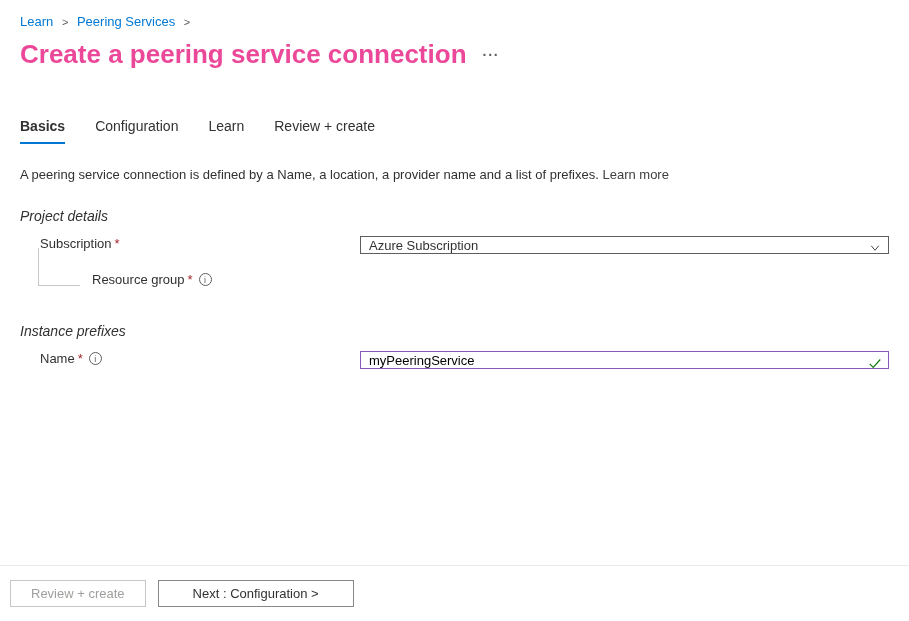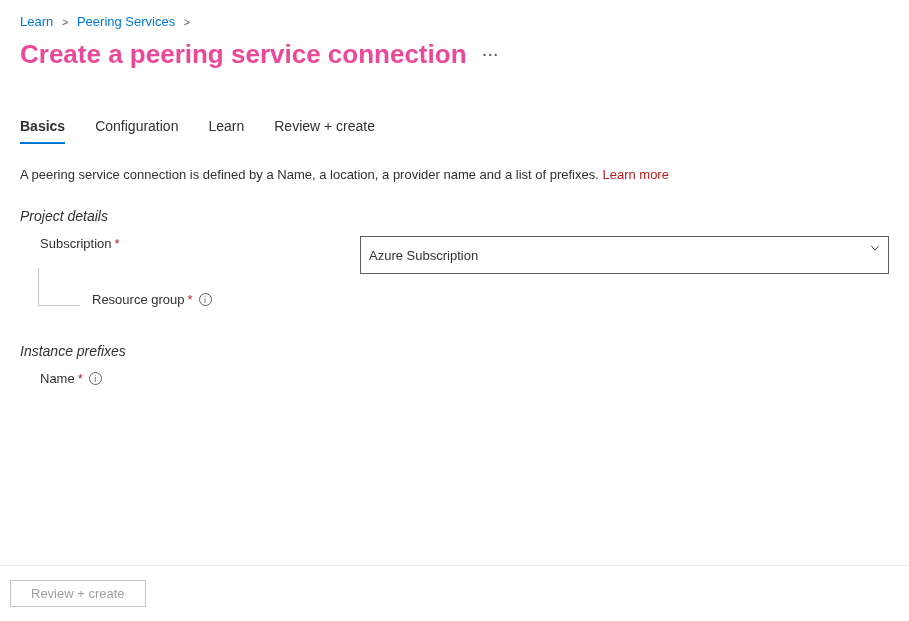--- a/index.html
+++ b/index.html
@@ -20,21 +20,21 @@
     .crumb-sep { color: #605e5c; margin: 0 5px; font-size: 11px; }
     .title-row { display: flex; align-items: center; padding: 10px 20px 0 20px; }
     .page-title { font-size: 26px; font-weight: 600; color: #ec4899; }
     .ellipsis-icon { margin-left: 16px; color: #605e5c; font-size: 14px; cursor: pointer; letter-spacing: 1px; font-weight: 600; }
 
     .tabs { display: flex; gap: 30px; padding: 48px 20px 0 20px; border-bottom: 1px solid transparent; }
     .tab { font-size: 14px; color: #323130; padding-bottom: 8px; cursor: pointer; border-bottom: 2px solid transparent; }
     .tab.active { font-weight: 600; border-bottom: 2px solid #0078d4; }
 
     .intro { padding: 22px 20px 0 20px; font-size: 13px; color: #323130; }
-    .intro a { color: #b91c1c; text-decoration: none; }
+    .intro a { color: #404040; text-decoration: none; }
 
     .section-heading { font-size: 14px; font-weight: 400; color: #323130; padding: 26px 20px 0 20px; font-style: italic; }
 
     .form-row { display: flex; align-items: flex-start; padding: 12px 20px 0 20px; }
     .form-label { width: 320px; font-size: 13px; display: flex; align-items: center; position: relative; margin-left: 20px; }
     .label-text { }
     .required-star { color: #a4262c; margin-left: 3px; }
     .info-icon {
       display: inline-flex; align-items: center; justify-content: center;
       width: 13px; height: 13px; border: 1px solid #605e5c; border-radius: 50%;
@@ -46,21 +46,21 @@
       top: -24px;
       width: 42px;
       height: 38px;
       border-left: 1px solid #c8c6c4;
       border-bottom: 1px solid #c8c6c4;
     }
     .indent { padding-left: 52px; }
 
     .form-control-wrap { flex: 1; max-width: 548px; }
     .select-box, .input-box {
-      width: 100%; height: 38px; border: 1px solid #605e5c;
+      width: 100%; height: 18px; border: 1px solid #605e5c;
       display: flex; align-items: center; padding: 0 8px;
       font-size: 13px; background: #fff; position: relative;
     }
     .select-box { cursor: pointer; }
     .chev { position: absolute; right: 7px; top: 5px; }
     .chev svg { width: 12px; height: 12px; }
     .input-box.valid { border: 1px solid #8d56b9; }
     .input-box input { border: none; outline: none; width: 100%; font-size: 13px; font-family: inherit; }
     .check-icon { position: absolute; right: 6px; top: 4px; color: #107c10; }
     .check-icon svg { width: 14px; height: 14px; }
@@ -133,17 +133,28 @@
 </div>
 
 <div class="section-heading" style="padding-top:36px;">Instance prefixes</div>
 
 <div class="form-row">
   <div class="form-label">
     <span class="label-text">Name</span>
     <span class="required-star">*</span>
     <span class="info-icon">i</span>
   </div>
+  <div class="form-control-wrap">
+    <div class="input-box valid">
+      <input type="text" value="myPeeringService" style="">
+      <span class="check-icon">
+        <svg viewBox="0 0 16 16" fill="none" stroke="#107c10" stroke-width="1.4">
+            <polyline points="2,9 6,13 14,4"></polyline>
+          </svg>
+      </span>
+    </div>
+  </div>
 </div>
 
 <div class="footer">
   <button class="btn disabled" disabled="">Review + create</button>
+  <button class="btn wide">Next : Configuration &gt;</button>
 </div>
 
 </body></html>

